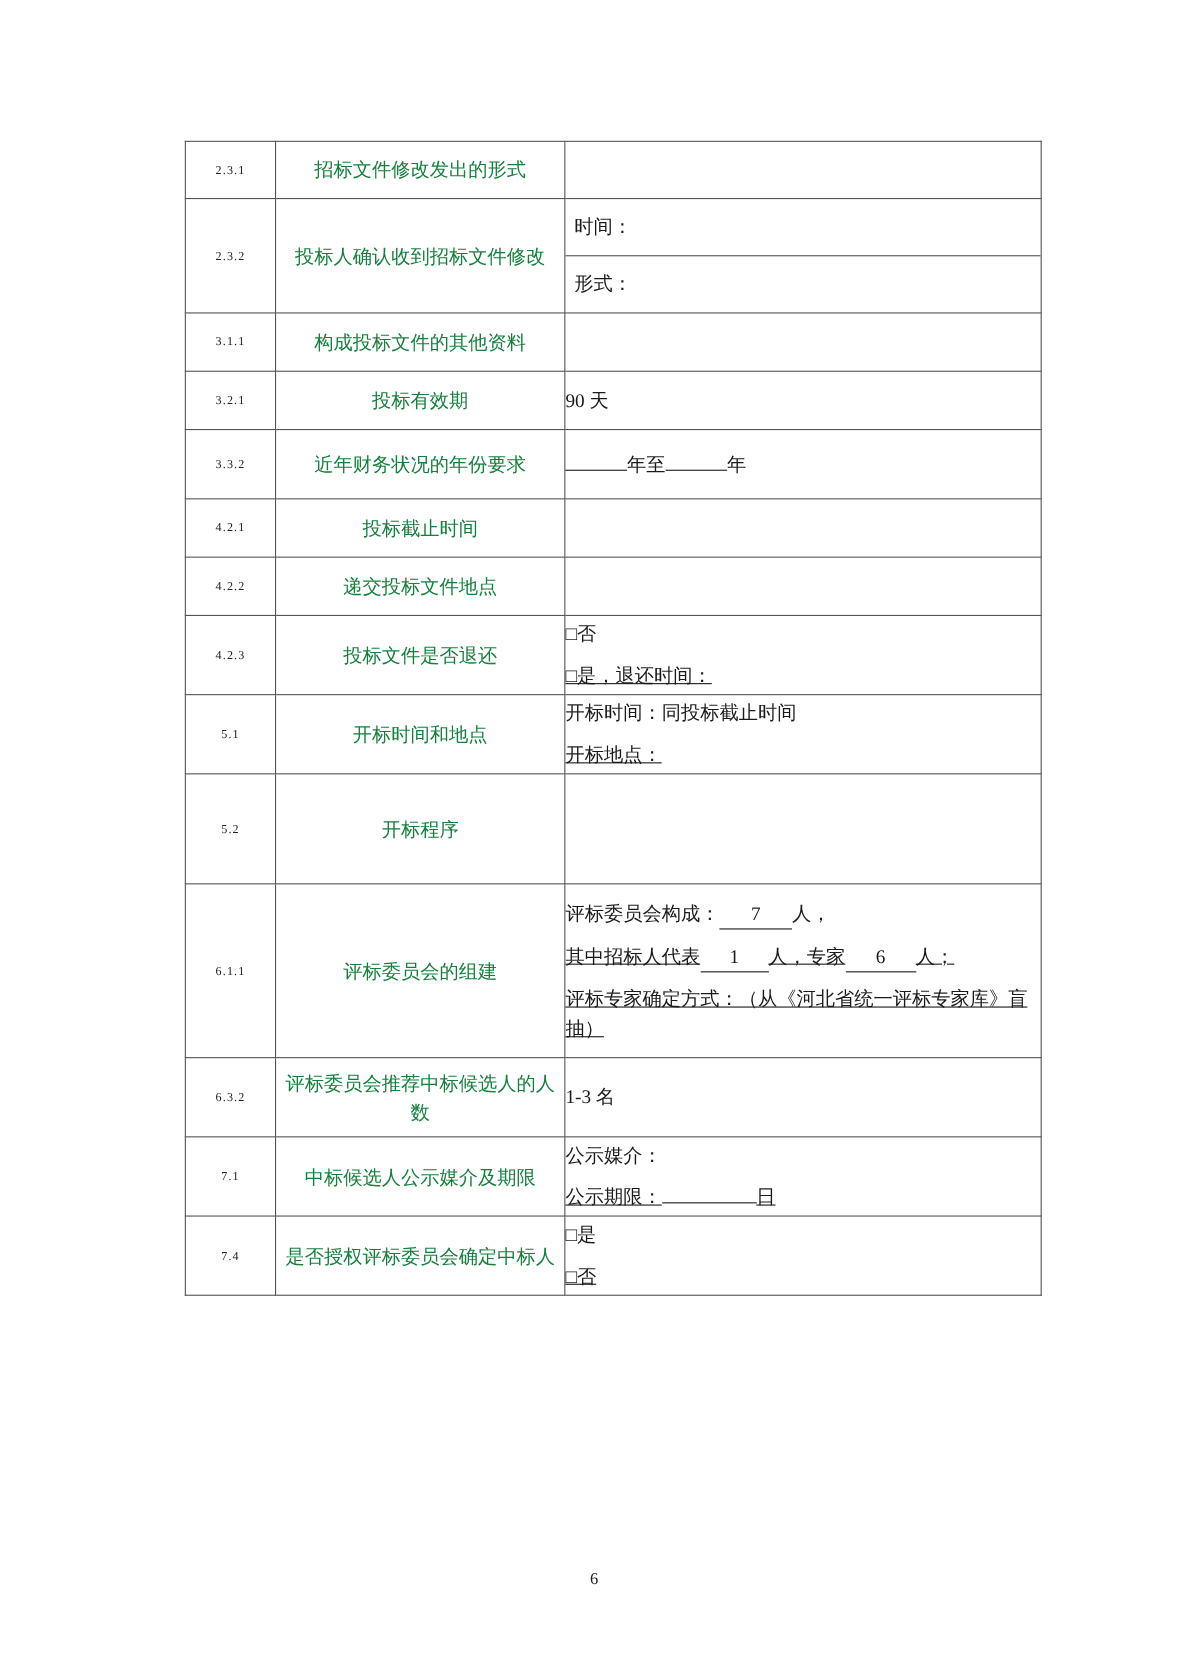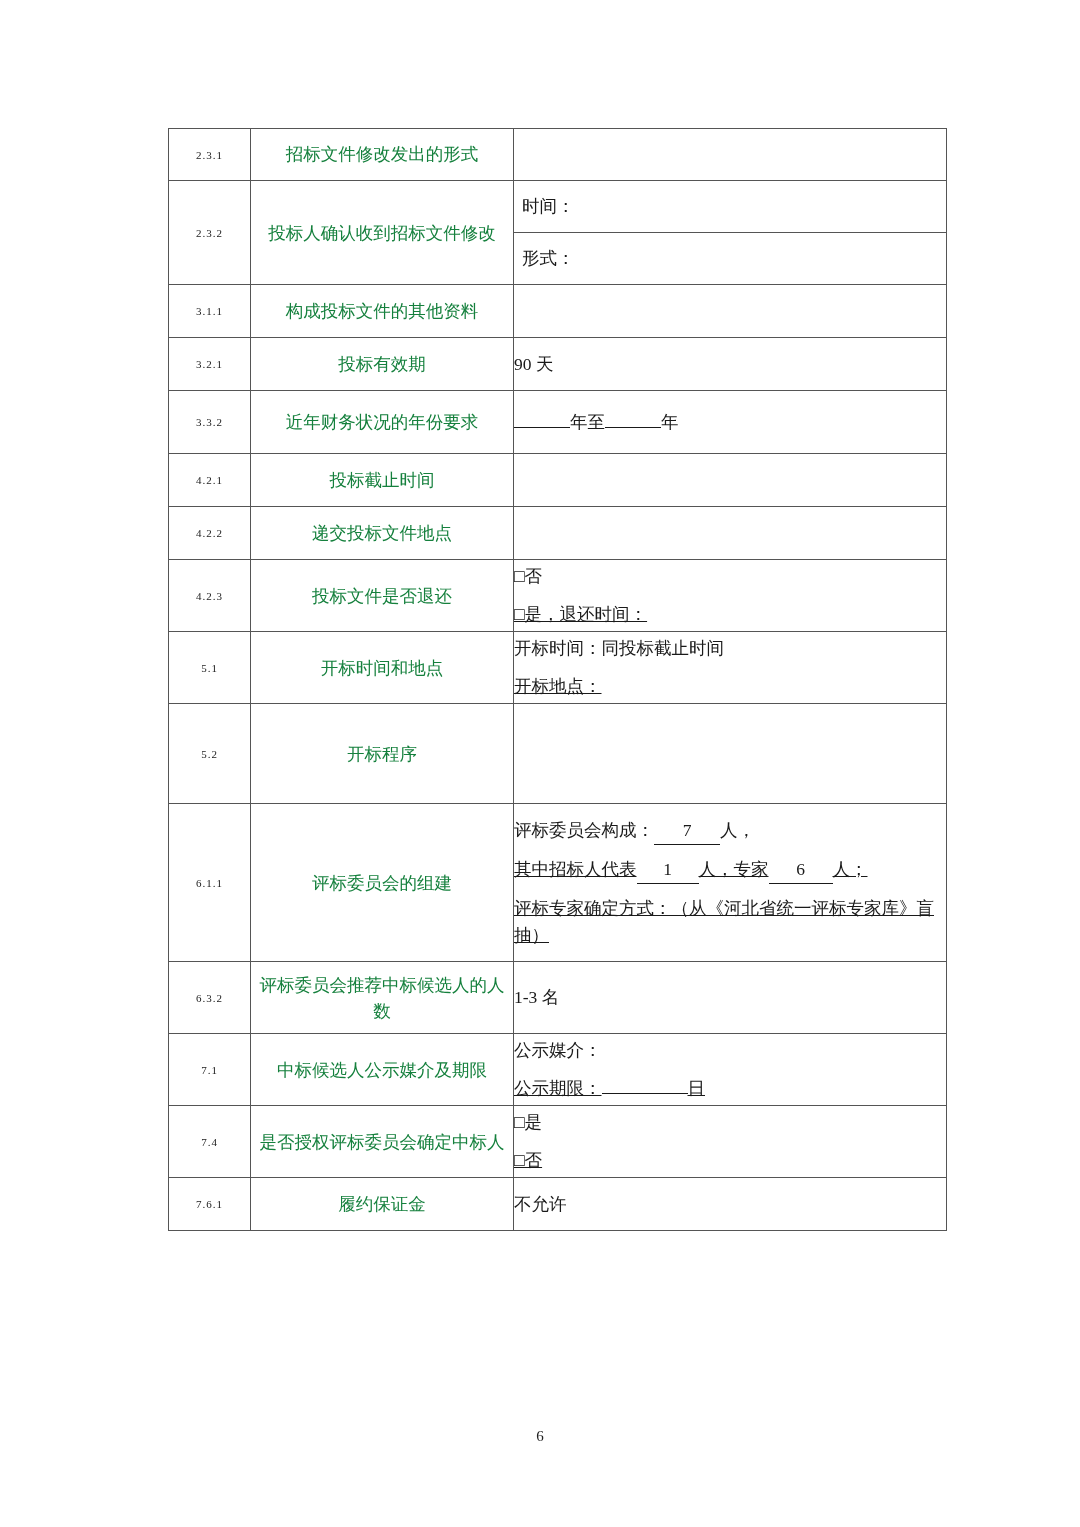--- a/index.html
+++ b/index.html
@@ -233,24 +233,19 @@
 
       <tr class="h-4">
         <td class="num-cell">7.4</td>
         <td class="item-cell">是否授权评标委员会确定中标人</td>
         <td class="val-cell">
           <span class="line cbox">□是</span>
           <span class="line cbox">□否</span>
         </td>
       </tr>
 
-      <tr class="h-2">
-        <td class="num-cell">7.6.1</td>
-        <td class="item-cell">履约保证金</td>
-        <td class="val-cell">不允许</td>
-      </tr>
 
     </tbody>
   </table>
 
   <div class="page-number">6</div>
 
 </div>
 
 </body></html>

